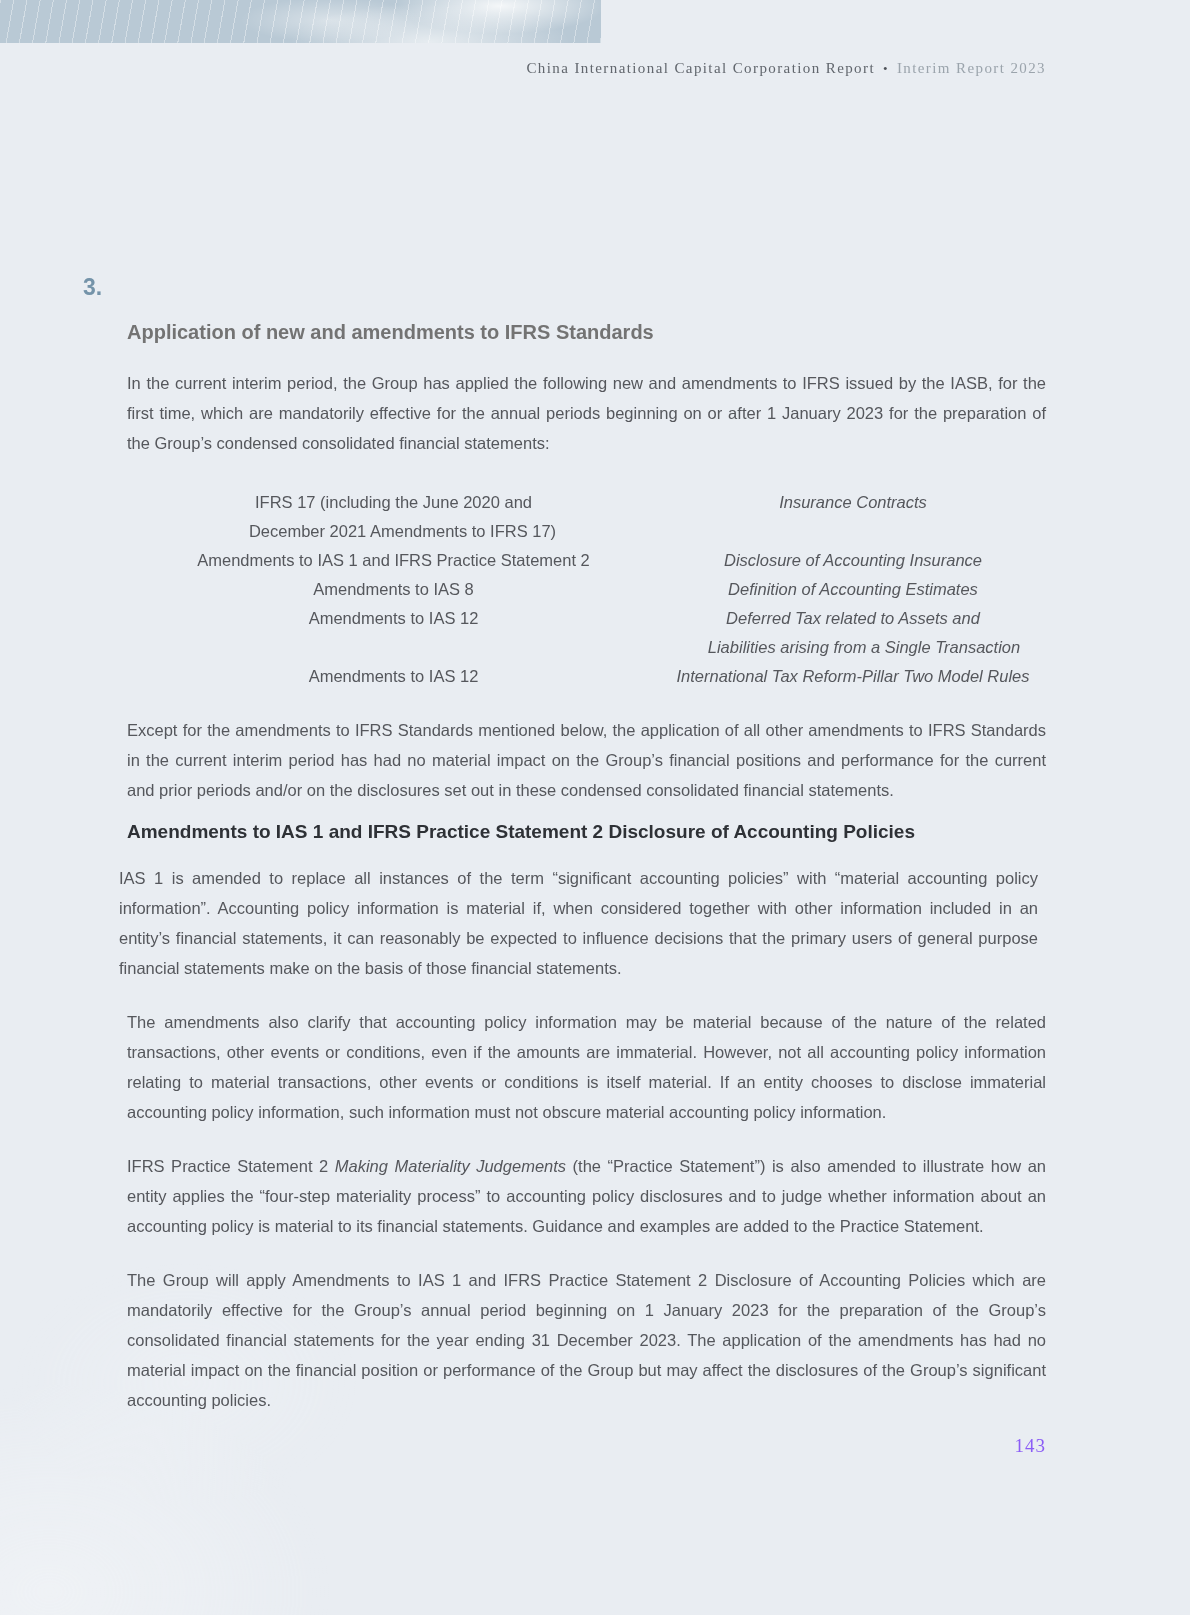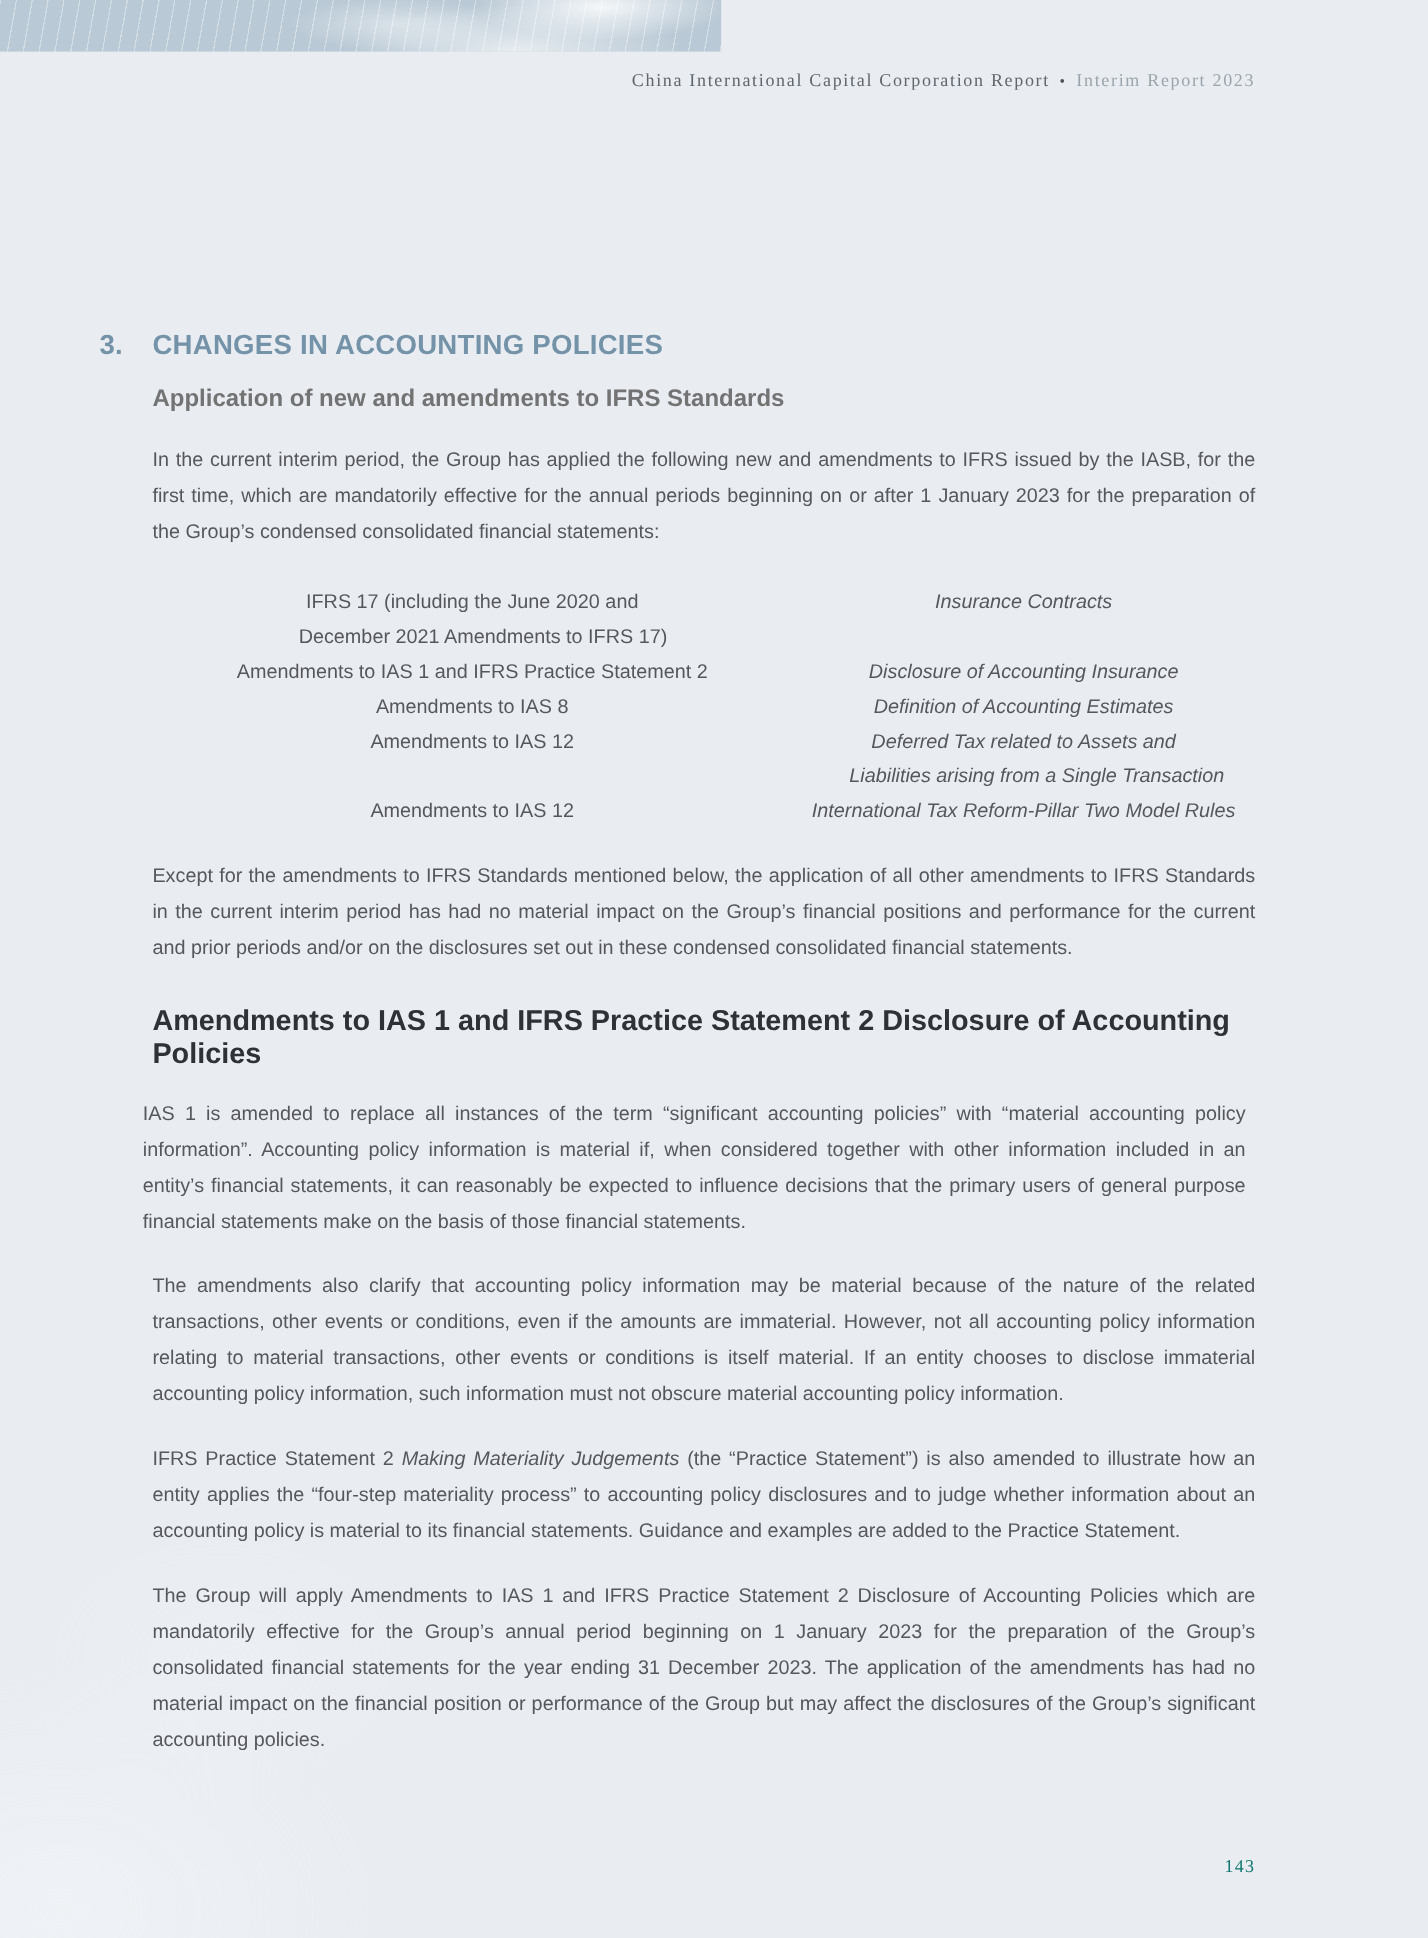--- a/index.html
+++ b/index.html
@@ -74,50 +74,49 @@
   .std-row {
     display:grid; grid-template-columns:533px 1fr;
     font-size:16.5px; line-height:29px;
   }
   .std-left  { color:#55575c; }
   .std-right { color:#55575c; font-style:italic; }
   .indent-left  { padding-left:18px; }
   .indent-right { padding-left:22px; }
 
   h3.std-heading {
-    margin:32px 0 0 44px;
-    font-size:24px; font-weight:bold; color:#2e3136;
+    margin:16px 0 0 44px;
+    font-size:19px; font-weight:bold; color:#2e3136;
   }
   p.after-heading { margin-top:20px;margin-left:36px; }
   p.body .em { font-style:italic; }
 
   .page-number {
-    position:absolute; top:1548px; right:144px;
+    position:absolute; top:1435px; right:144px;
     font-family:"Liberation Serif", serif;
-    font-size:15px; letter-spacing:1px;
-    color:#0f766e;
+    font-size:19px; letter-spacing:1px;
+    color:#8b5cf6;
   }
 </style>
 </head>
 <body>
 
 <div class="page">
 
   <div class="deco-band"></div>
   <div class="watermark"></div>
 
   <div class="running-header">
     <span>China International Capital Corporation Report</span><span class="sep">•</span><span class="report">Interim Report 2023</span>
   </div>
 
   <main class="content">
 
     <div class="section-row">
       <span class="sec-num">3.</span>
-      <h1 class="sec-title">CHANGES IN ACCOUNTING POLICIES</h1>
     </div>
 
     <h2 class="sub-title">Application of new and amendments to IFRS Standards</h2>
 
     <p class="body">In the current interim period, the Group has applied the following new and amendments to IFRS issued by the IASB, for the first time, which are mandatorily effective for the annual periods beginning on or after 1 January 2023 for the preparation of the Group’s condensed consolidated financial statements:</p>
 
     <div class="standards">
       <div class="std-row">
         <span class="std-left">IFRS 17 (including the June 2020 and</span>
         <span class="std-right">Insurance Contracts</span>

